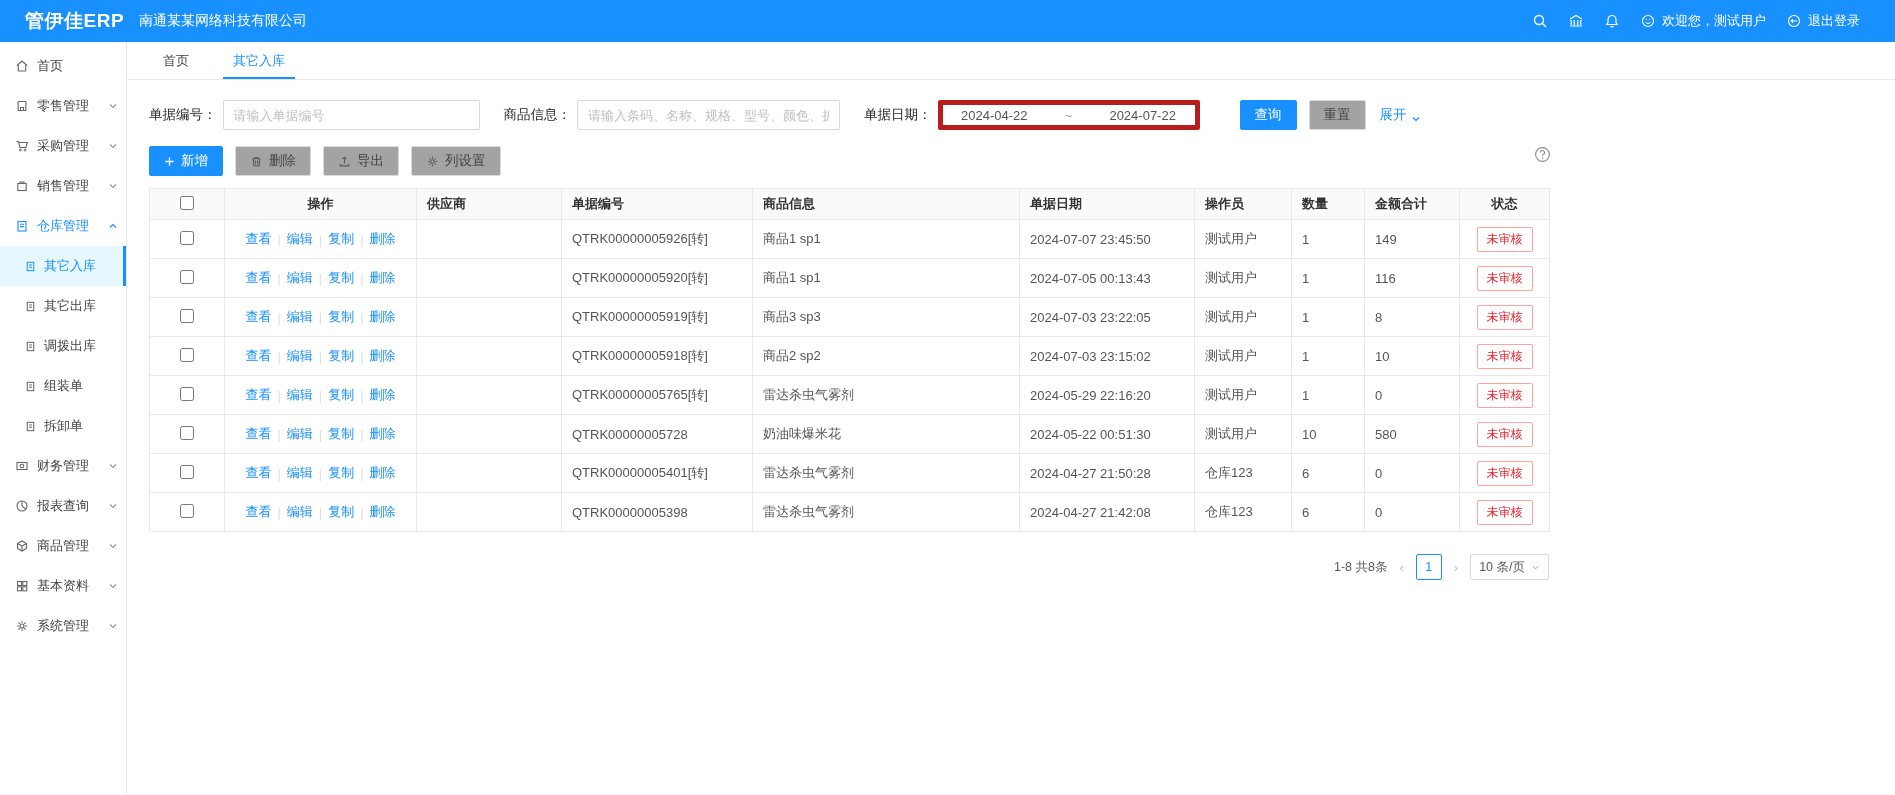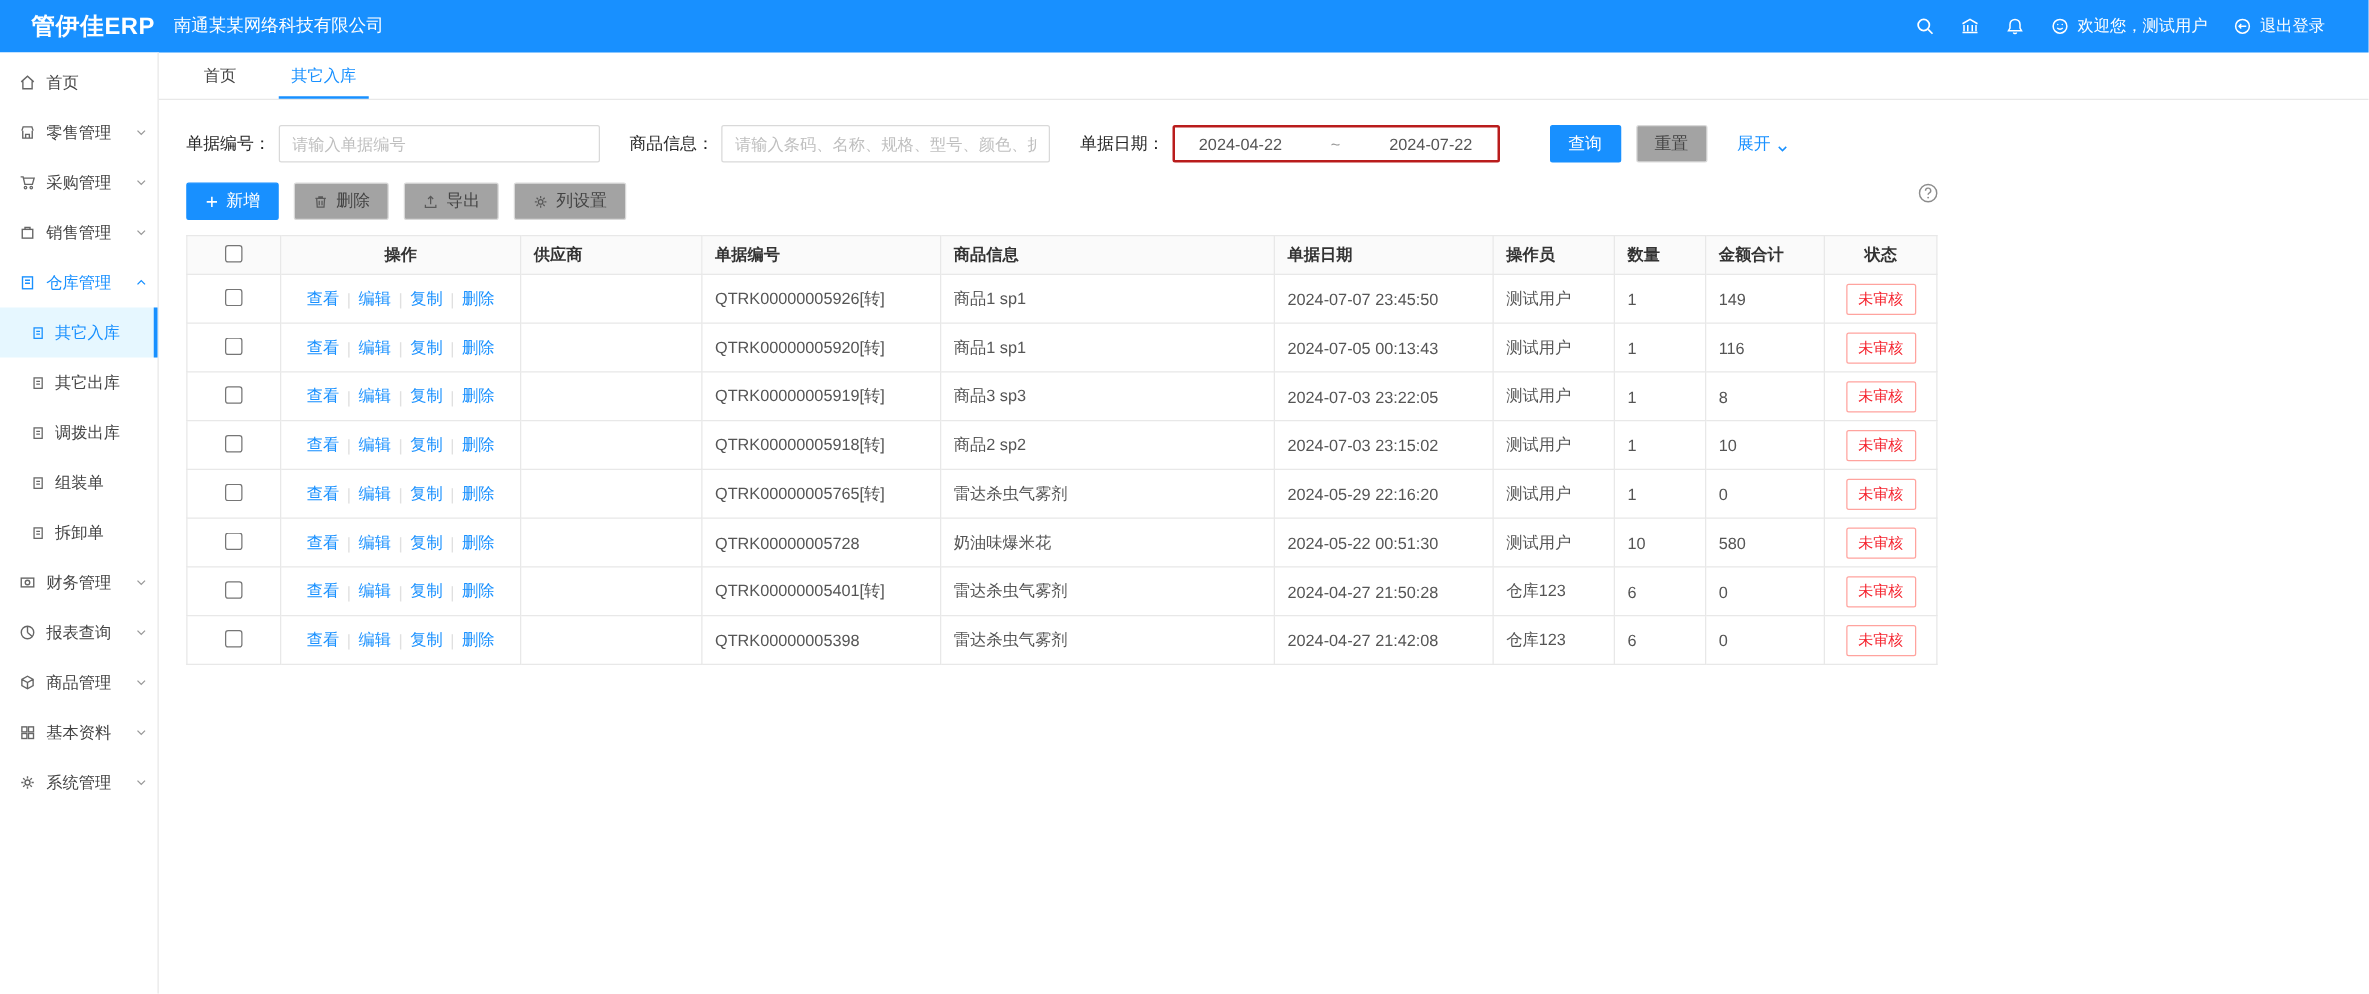--- a/index.html
+++ b/index.html
@@ -58,32 +58,32 @@
   
   .filters{display:flex; align-items:center; padding:20px 20px 0 22px; font-size:13.5px; color:#262626;}
   .flabel{white-space:nowrap; margin-right:6px;}
   .ml{margin-left:24px;}
   .fin{
     height:30px; border:1px solid #d9d9d9; border-radius:2px; padding:0 10px;
     font-size:13px; color:#333; outline:none; font-family:inherit;
   }
   .fin::placeholder{color:#bfbfbf;}
   .daterange{
-    width:262px; height:30px; border:2px solid #b91c1c; border-radius:2px;
+    width:262px; height:30px; border:5px solid #b91c1c; border-radius:2px;
     display:flex; align-items:center; justify-content:space-around; color:#555; cursor:pointer; font-size:13px;
   }
   .daterange .tilde{color:#999;}
   .btn{
     height:30px; padding:0 14px; border:1px solid #d9d9d9; background:#a3a3a3; border-radius:2px;
     font-size:13.5px; color:#444; cursor:pointer; display:inline-flex; align-items:center; gap:6px;
     font-family:inherit;
   }
   .btn.primary{background:var(--primary,#1890ff); border-color:var(--primary,#1890ff); color:#fff;}
   .ml22{margin-left:40px;} .ml12{margin-left:12px;}
-  .expand{margin-left:24px; color:var(--primary,#1890ff); cursor:pointer; display:inline-flex; align-items:flex-end; gap:4px; text-decoration:none; font-size:13.5px;}
+  .expand{margin-left:14px; color:var(--primary,#1890ff); cursor:pointer; display:inline-flex; align-items:flex-end; gap:4px; text-decoration:none; font-size:13.5px;}
   
   .toolbar{display:flex; align-items:flex-start; gap:12px; padding:16px 20px 12px 22px; width:1444px;}
   .bicon{width:13px;height:13px;color:#595959}
   .help{margin-left:auto; color:#8c8c8c; cursor:pointer;}
   
   .tablewrap{padding:0 20px 0 22px;}
   table{border-collapse:collapse; table-layout:fixed; width:1400px; font-size:13px; color:#555;}
   th,td{border:1px solid #e8e8e8; padding:0 10px; overflow:hidden; white-space:nowrap; text-overflow:ellipsis;}
   thead th{background:#fafafa; height:31px; font-weight:600; color:#333; text-align:left; font-size:13px;}
   tbody td{height:39px; background:#fff;}
@@ -608,14 +608,26 @@
     <td>2024-04-27 21:42:08</td>
     <td>仓库123</td>
     <td>6</td>
     <td>0</td>
     <td class="center"><span class="badge">未审核</span></td>
   </tr>
           </tbody>
       </table>
     </div>
 
+    <div class="pager">
+      <span>1-8 共8条</span>
+      <span class="arrow">‹</span>
+      <span class="page-cur">1</span>
+      <span class="arrow">›</span>
+      <span class="psize">
+        <span>10 条/页</span>
+        <svg viewBox="0 0 10 10" width="9" height="9">
+            <path d="M2 3.5 L5 6.5 L8 3.5" fill="none" stroke="currentColor" stroke-width="1.2"></path>
+          </svg>
+      </span>
+    </div>
   </div>
 </div>
 
 </body></html>

